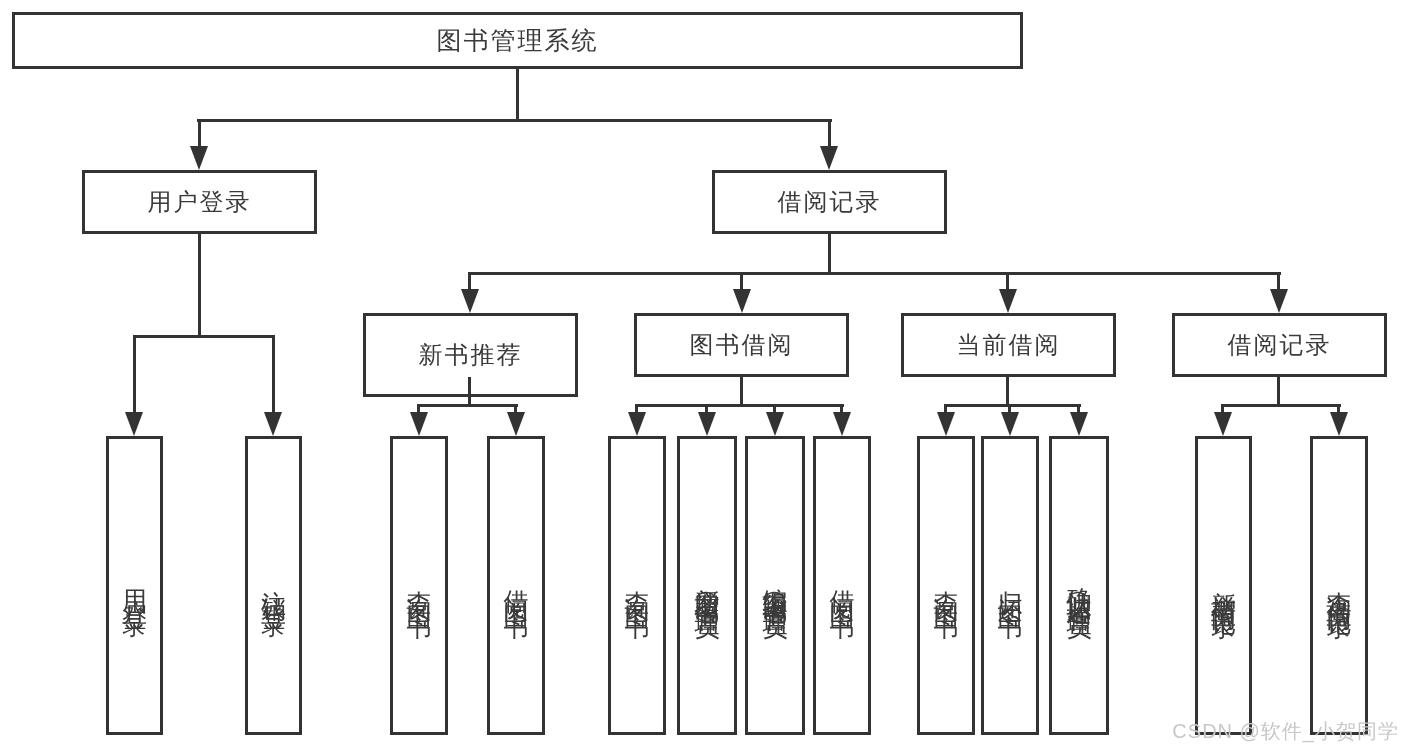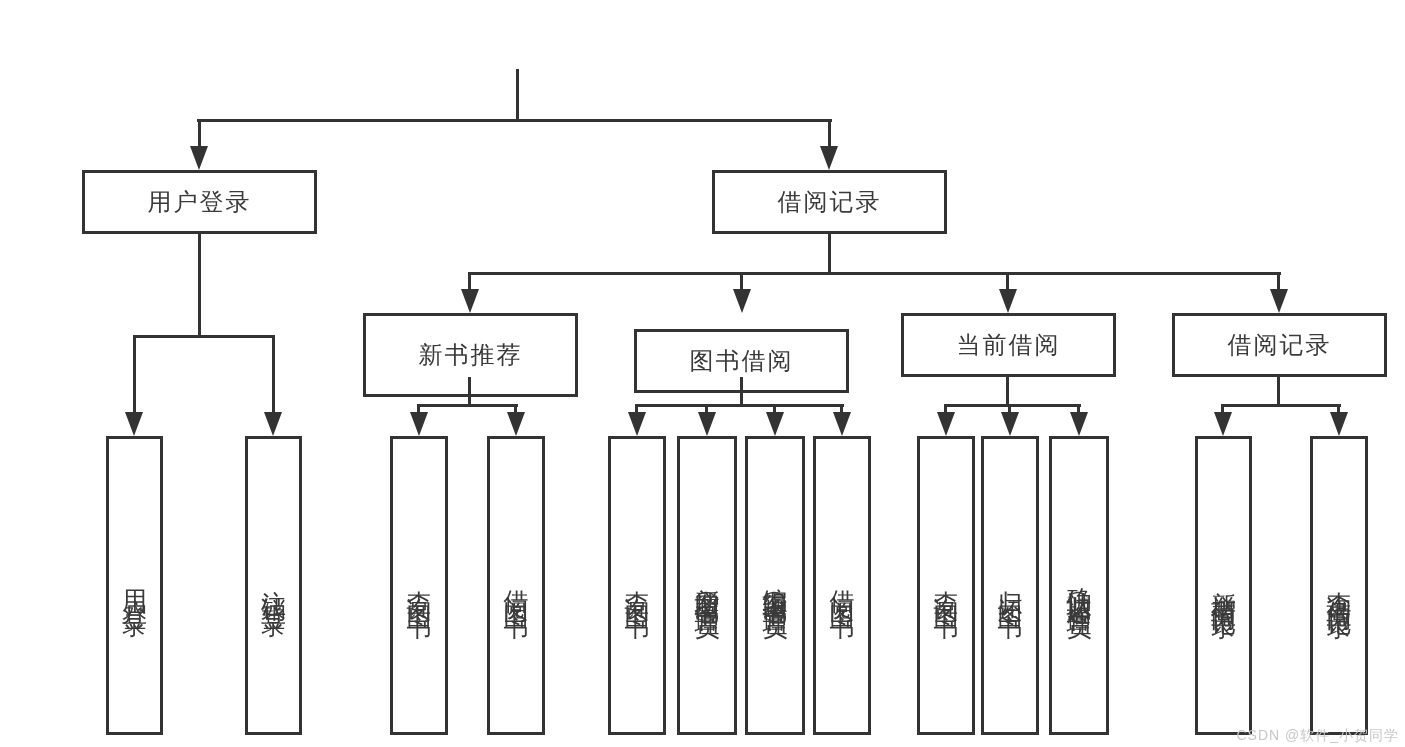--- a/index.html
+++ b/index.html
@@ -37,30 +37,33 @@
   .hl{position:absolute;height:3px;background:#333333;}
   .ah{
     position:absolute;width:0;height:0;
     border-left:9px solid transparent;
     border-right:9px solid transparent;
     border-top:24px solid #333333;
   }
   .watermark{
     position:absolute;
     right:6px;bottom:2px;
-    font-size:14px;
+    font-size:20px;
     color:#c7c7c7;
     letter-spacing:1px;
   }
 </style>
 </head>
 <body>
 
 <div class="canvas">
 
+  <div class="node hnode root" style="left:12px;top:12px;width:1011px;height:57px;">
+    <span>图书管理系统</span>
+  </div>
 
   <div class="vl" style="left:516px;top:69px;height:51px;"></div>
   <div class="hl" style="left:197px;top:119px;width:635px;"></div>
   <div class="vl" style="left:198px;top:119px;height:30px;"></div>
   <div class="ah" style="left:190px;top:146px;"></div>
   <div class="vl" style="left:828px;top:119px;height:30px;"></div>
   <div class="ah" style="left:820px;top:146px;"></div>
 
   <div class="node hnode" style="left:82px;top:170px;width:235px;height:64px;">
     <span>用户登录</span>
@@ -83,21 +86,21 @@
   <div class="vl" style="left:740px;top:272px;height:20px;"></div>
   <div class="ah" style="left:733px;top:289px;"></div>
   <div class="vl" style="left:1006px;top:272px;height:20px;"></div>
   <div class="ah" style="left:999px;top:289px;"></div>
   <div class="vl" style="left:1277px;top:272px;height:20px;"></div>
   <div class="ah" style="left:1270px;top:289px;"></div>
 
   <div class="node hnode" style="left:363px;top:313px;width:215px;height:84px;">
     <span>新书推荐</span>
   </div>
-  <div class="node hnode" style="left:634px;top:313px;width:215px;height:64px;margin-top:16px;">
+  <div class="node hnode" style="left:634px;top:313px;width:215px;height:64px;">
     <span>图书借阅</span>
   </div>
   <div class="node hnode" style="left:1172px;top:313px;width:215px;height:64px;">
     <span>借阅记录</span>
   </div>
   <div class="node hnode" style="left:901px;top:313px;width:215px;height:64px;">
     <span>当前借阅</span>
   </div>
 
   <div class="vl" style="left:468px;top:377px;height:30px;"></div>

